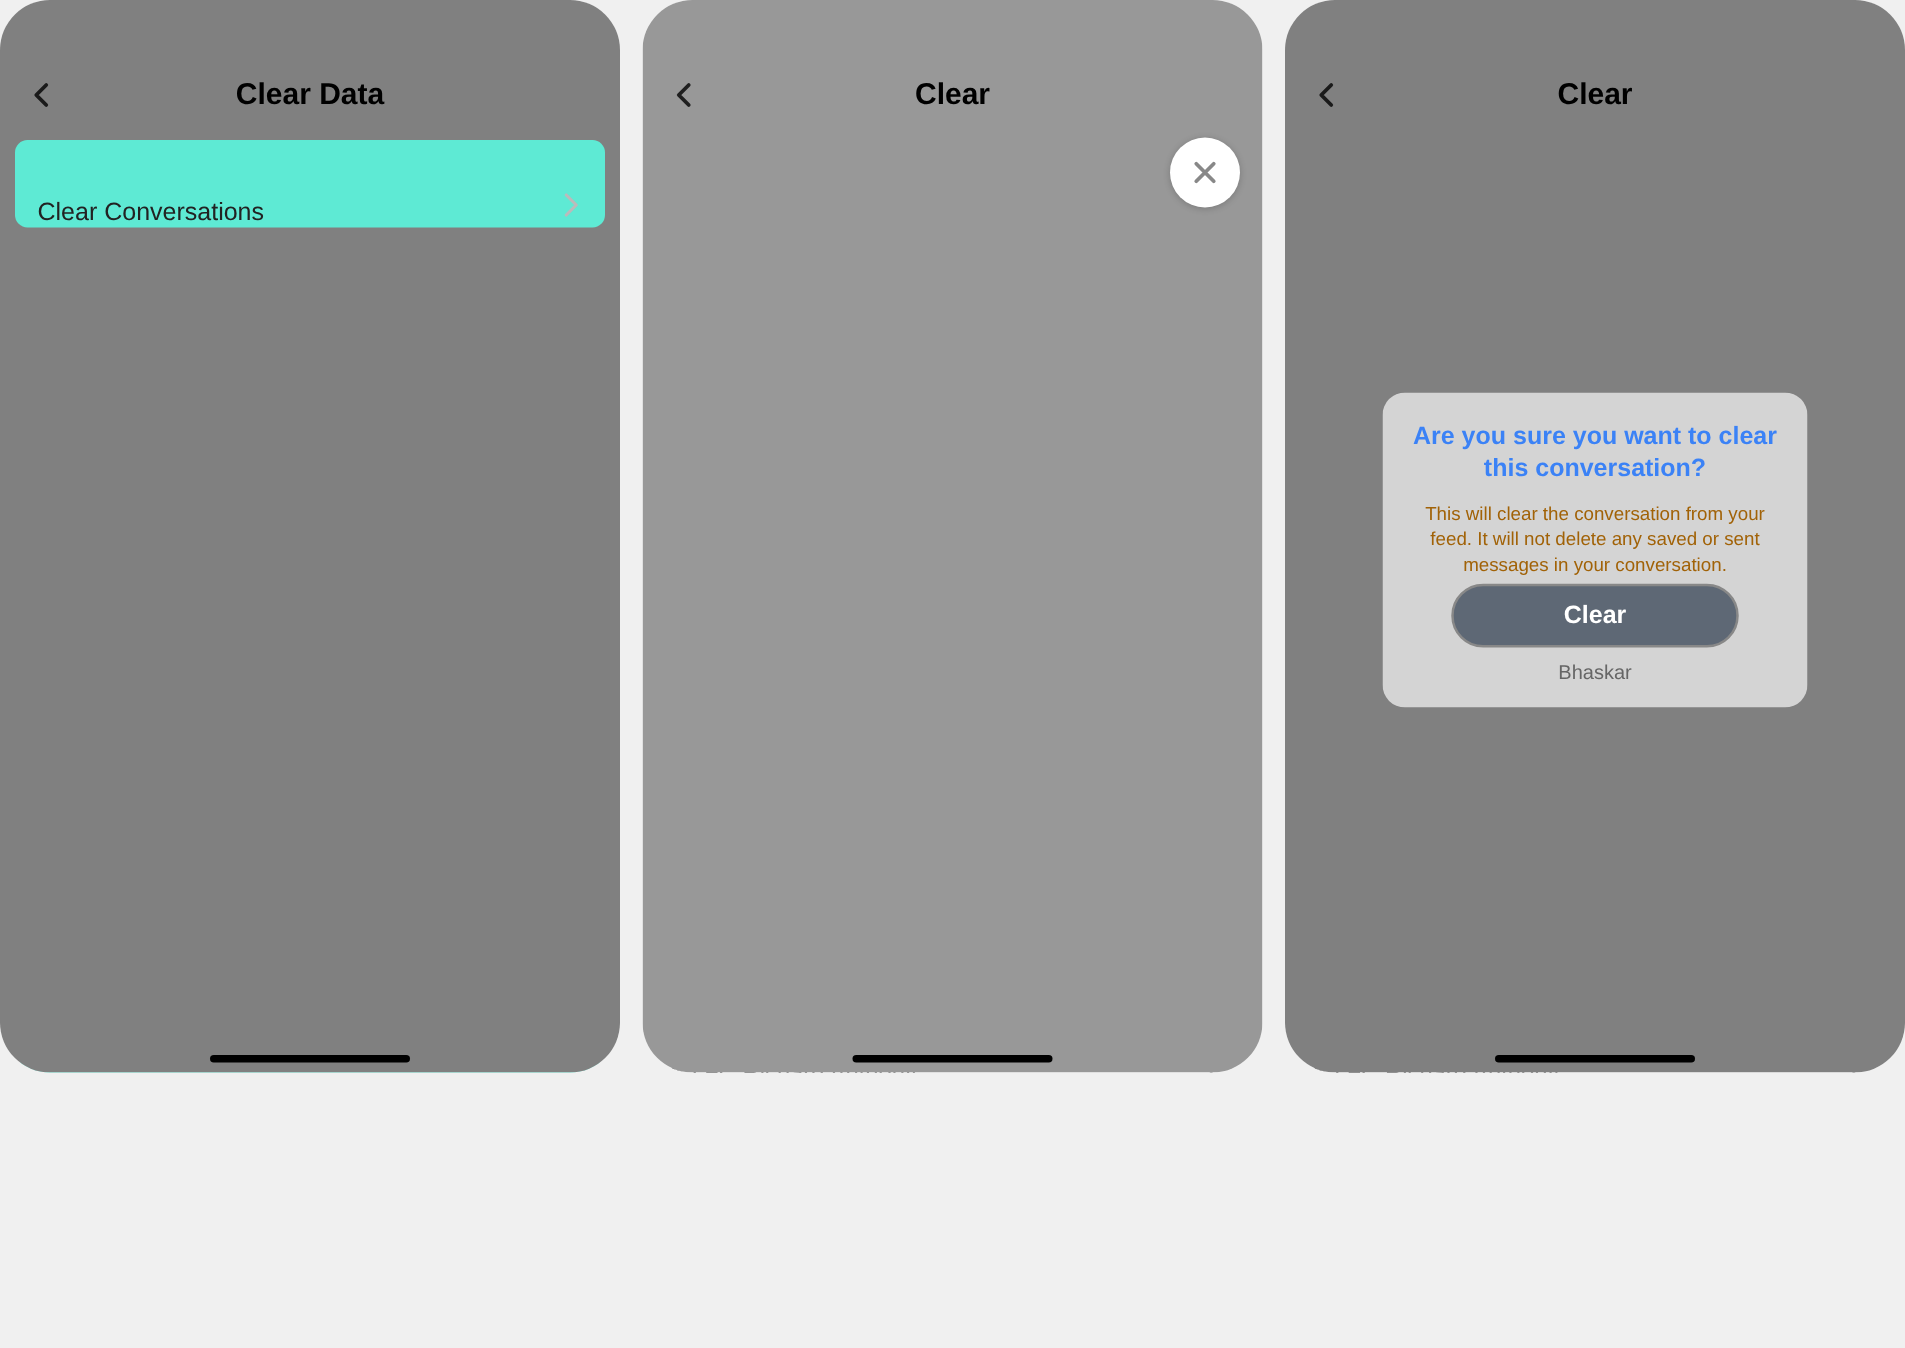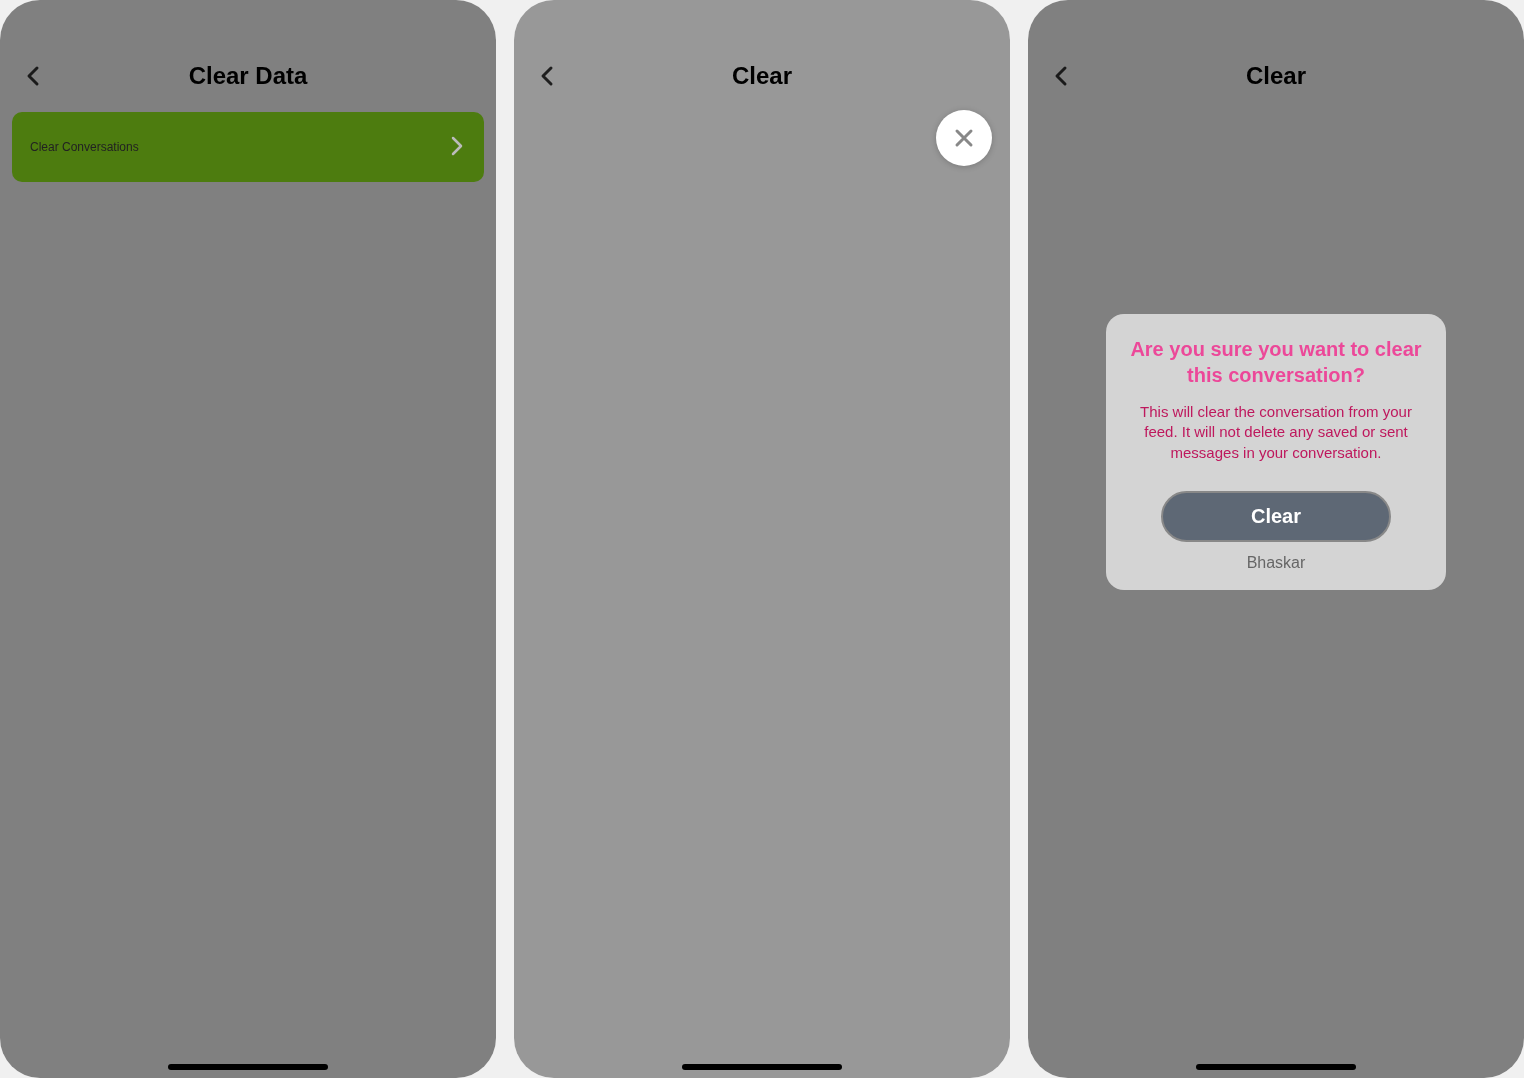--- a/index.html
+++ b/index.html
@@ -8,21 +8,21 @@
     font-family: -apple-system, BlinkMacSystemFont, "Segoe UI", Helvetica, Arial, sans-serif;
     display: flex;
     gap: 18px;
     padding: 0;
     width: 1524px;
     height: 1078px;
     overflow: hidden;
   }
   .phone {
     width: 496px;
-    height: 1078px;
+    height: 858px;
     background: #fff;
     border-radius: 40px;
     position: relative;
     overflow: hidden;
   }
   .dim-overlay {
     position: absolute;
     inset: 0;
     background: rgba(0,0,0,0.48);
     pointer-events: none;
@@ -65,29 +65,29 @@
   .back-btn {
     position: absolute;
     left: 14px; top: 50%; transform: translateY(-50%);
     width: 40px; height: 40px;
     display:flex; align-items:center; justify-content:center;
     color:#333;
   }
   
   .list { padding: 6px 12px 0 12px; }
   .list-row {
-    background: #4d7c0f;
+    background: #5eead4;
     border-radius: 10px;
     margin-bottom: 6px;
     height: 60px;
     display:flex;
-    align-items:center;
+    align-items:flex-end;
     justify-content:space-between;
     padding: 0 16px 0 18px;
-    font-size: 12px;
+    font-size: 20px;
     font-weight: 500;
     color:#222;
   }
   .list-row .chev { color:#bbb; }
   
   .row-highlight { position: relative; z-index: 10; height: 70px; }
   
   .conv-list { padding: 0 0 0 0; }
   .conv-row {
     display:flex;
@@ -126,22 +126,22 @@
     top: 314px;
     width: 340px;
     background: rgba(230,230,230,0.82);
     border-radius: 18px;
     padding: 22px 20px 18px 20px;
     z-index: 50;
     text-align:center;
     backdrop-filter: blur(2px);
     color:#222;
   }
-  .modal-title { font-size: 20px; font-weight:700; line-height:1.3; margin-bottom:14px; color:#ec4899; }
-  .modal-body  { font-size: 15px; color:#be185d; line-height:1.35; margin-bottom:28px; }
+  .modal-title { font-size: 20px; font-weight:700; line-height:1.3; margin-bottom:14px; color:#3b82f6; }
+  .modal-body  { font-size: 15px; color:#a16207; line-height:1.35; margin-bottom:4px; }
   .modal-clear-btn {
     display:inline-block;
     border: 2px solid #888;
     background:#5e6875;
     color:#fff;
     font-size:20px;
     font-weight:600;
     padding: 12px 0;
     width: 230px;
     border-radius: 30px;

